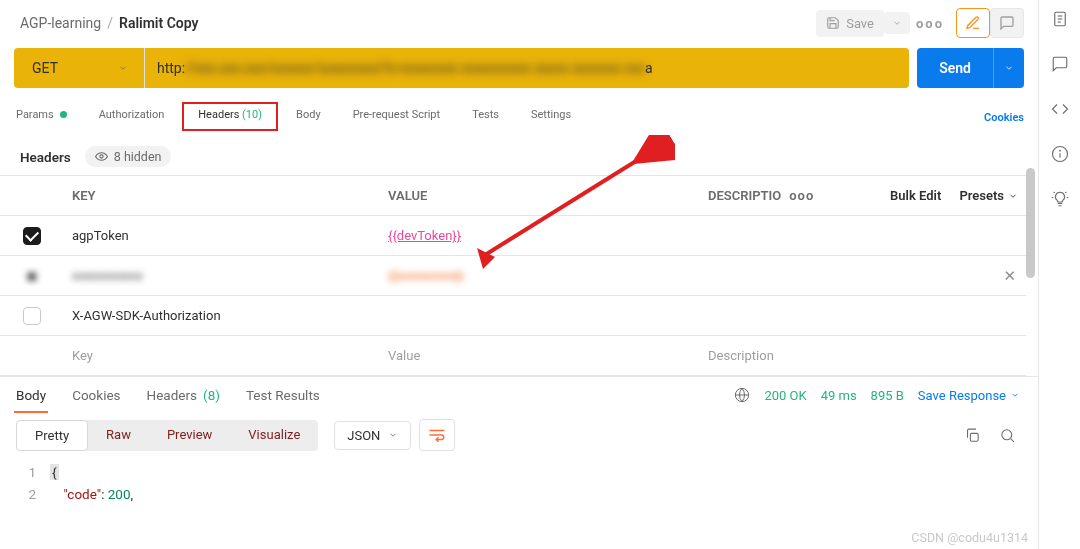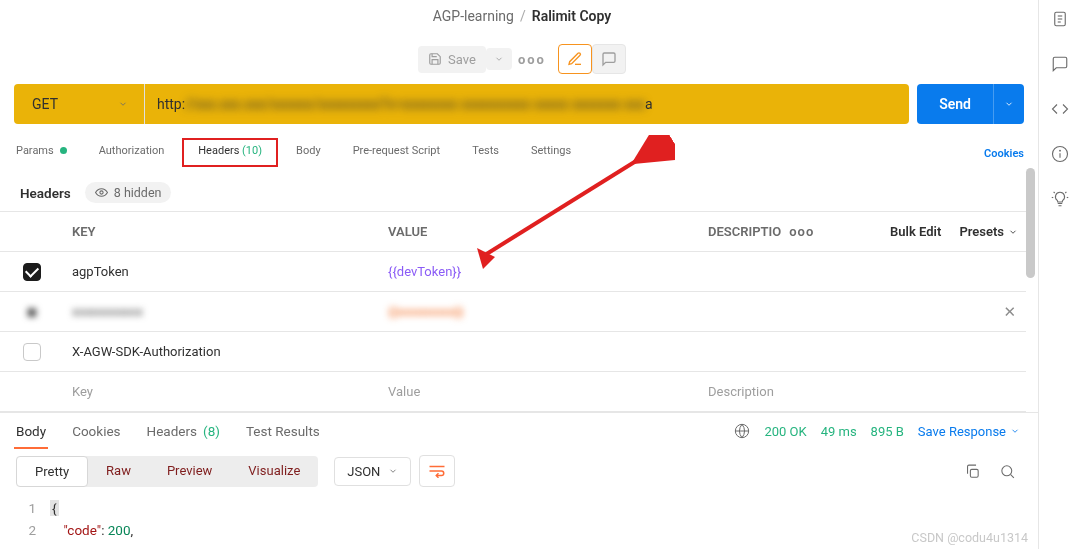--- a/index.html
+++ b/index.html
@@ -1,20 +1,20 @@
 <!DOCTYPE html>
 <html><head>
 <meta charset="utf-8">
 <style>
   * { box-sizing: border-box; margin: 0; padding: 0; font-family: -apple-system, BlinkMacSystemFont, "Segoe UI", Roboto, sans-serif; }
   body { background: #fff; width: 1080px; height: 549px; overflow: hidden; position: relative; font-size: 13px; color: #303030; }
   .main { width: 1038px; height: 549px; float: left; position: relative; }
   .right-rail { width: 42px; height: 549px; float: left; border-left: 1px solid #e6e6e6; display: flex; flex-direction: column; align-items: center; padding-top: 10px; gap: 24px; color: #6b6b6b; }
   .right-rail svg { width: 18px; height: 18px; stroke: #6b6b6b; fill: none; stroke-width: 1.5; }
-  .topbar { display: flex; align-items: center; padding: 8px 14px 10px 20px; gap: 10px; flex-direction: column; }
+  .topbar { display: flex; align-items: center; padding: 8px 14px 10px 20px; gap: 10px; }
   .breadcrumbs { display: flex; align-items: center; gap: 6px; color: #6b6b6b; font-size: 14px; }
   .breadcrumbs .slash { color: #aaa; }
   .breadcrumbs .current { color: #303030; font-weight: 600; }
   .top-actions { display: flex; align-items: center; gap: 0; }
   .spacer { flex: 1; }
   .btn-flat { display: inline-flex; align-items: center; gap: 6px; padding: 6px 10px; background: #f2f2f2; border-radius: 4px; color: #9e9e9e; font-size: 13px; cursor: default; }
   .btn-flat.icon-only { padding: 6px 8px; }
   .btn-outline { display: inline-flex; align-items: center; justify-content: center; width: 34px; height: 30px; border: 1px solid #e6e6e6; border-radius: 4px; background: #fff; color: #6b6b6b; }
   .btn-outline.active { border-color: #f7931e; }
   .btn-outline.active svg { stroke: #f7931e; }
@@ -43,21 +43,21 @@
   .hcol-key { width: 316px; padding: 10px 8px; }
   .hcol-value { width: 320px; padding: 10px 8px; }
   .hcol-desc { flex: 1; padding: 10px 8px; position: relative; }
   .hrow.header { color: #6b6b6b; font-weight: 600; }
   .hrow.header .right-ctrls { display: flex; align-items: center; gap: 18px; font-weight: 600; color: #303030; }
   .hrow.header .right-ctrls .link { cursor: pointer; }
   .presets { display: flex; align-items: center; gap: 4px; }
   .checkbox { width: 18px; height: 18px; border-radius: 4px; border: 1px solid #c9c9c9; background: #fff; display: inline-flex; align-items: center; justify-content: center; }
   .checkbox.checked { background: #1c1c1c; border-color: #1c1c1c; color: #fff; }
   .checkbox.checked::after { content: ""; width: 10px; height: 6px; border-left: 2px solid #fff; border-bottom: 2px solid #fff; transform: rotate(-45deg) translate(1px,-1px); }
-  .val-var { color: #8b5cf6; }
+  .val-var { color: #ec4899; text-decoration: underline; }
   .placeholder { color: #9e9e9e; }
   .close-x { position: absolute; right: 10px; top: 50%; transform: translateY(-50%); color: #8d8d8d; cursor: pointer; font-size: 15px; }
   .hrow .blur-s { filter: blur(3px); display:inline-block; color:#4d4d4d; }
   .hrow .blur-ov { filter: blur(3px); display:inline-block; color:#f26b21; }
   .arrow-svg { position: absolute; pointer-events: none; left: 465px; top: 135px; }
   .resp-tabs-row { display: flex; align-items: center; padding: 0 14px; gap: 22px; font-size: 13.5px; color: #6b6b6b; border-top: 1px solid #e6e6e6; }
   .resp-tabs-row .rtab { padding: 10px 2px; cursor: pointer; display: flex; align-items: center; gap: 6px; }
   .resp-tabs-row .rtab.active { color: #303030; border-bottom: 2px solid #ff6c37; padding-bottom: 8px; }
   .resp-status { margin-left: auto; display: flex; align-items: center; gap: 14px; font-size: 13px; padding-right: 4px; }
   .resp-status .stat-green { color: #26b47f; }

